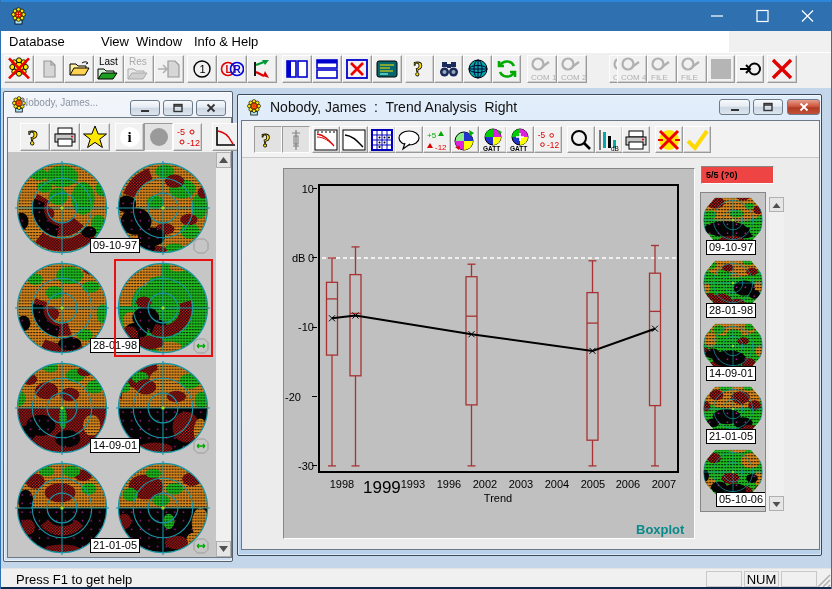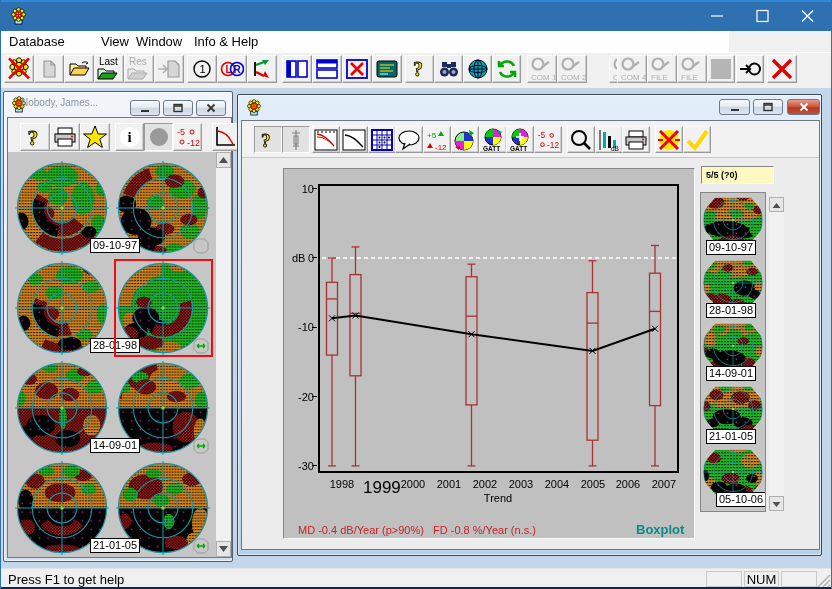--- a/index.html
+++ b/index.html
@@ -1,19 +1,19 @@
 <!DOCTYPE html>
 <html><head><meta charset="utf-8"><style>
 *{margin:0;padding:0;box-sizing:border-box}
 html,body{width:832px;height:589px;overflow:hidden;font-family:"Liberation Sans",sans-serif;background:#f0f0f0;position:relative}
 .abs{position:absolute}
 .tbtn{position:absolute;background:#f1f1f1;border:1px solid;border-color:#fdfdfd #9a9a9a #9a9a9a #fdfdfd;box-shadow:inset -1px -1px 0 #cfcfcf;display:flex;align-items:center;justify-content:center}
 .tbtn-p{position:absolute;background:#e2e2e2;border:1px solid;border-color:#9a9a9a #fdfdfd #fdfdfd #9a9a9a;display:flex;align-items:center;justify-content:center}
 .cap7{position:absolute;border:1px solid #6c7b8a;border-radius:3px;background:linear-gradient(#f8fafc 0%,#e6ecf3 45%,#ccd7e4 50%,#dde5ee 100%);display:flex;align-items:center;justify-content:center}
-.sunk{position:absolute;background:#fef9c3;border:1px solid;border-color:#868686 #fdfdfd #fdfdfd #868686}
+.sunk{position:absolute;background:#ef4444;border:1px solid;border-color:#868686 #fdfdfd #fdfdfd #868686}
 .dlabel{position:absolute;background:#fff;border:1px solid #000;font-size:11px;line-height:13px;padding:0 2px;color:#000;white-space:nowrap}
 </style></head><body>
 
 <svg width="0" height="0" style="position:absolute">
     <defs>
 <pattern id="pg" width="3" height="3" patternUnits="userSpaceOnUse">
   <rect width="3" height="3" fill="#1fbb1f"></rect>
         <rect x="0" y="1.00" width="2.20" height="1.20" fill="#053205"></rect>
 </pattern>
 <pattern id="po" width="3" height="3" patternUnits="userSpaceOnUse">
@@ -661,20 +661,21 @@
         <circle cx="13.5" cy="7.5" r="1.9"></circle>
  <circle cx="5" cy="4" r="1.9"></circle>
         <circle cx="12" cy="4" r="1.9"></circle>
         <circle cx="5" cy="11" r="1.9"></circle>
         <circle cx="12" cy="11" r="1.9"></circle>
  <circle cx="8.5" cy="7.5" r="3.4"></circle>
       </g>
  <circle cx="8.5" cy="7.5" r="2.6" fill="none" stroke="#d00" stroke-width="1"></circle>
  <path d="M8.5 4.4v6.2M5.4 7.5h6.2" stroke="#d00" stroke-width="1"></path>
 </svg>
+<span class="abs" style="left:32px;top:4px;font-size:14px;color:#111">Nobody, James&nbsp; :&nbsp; Trend Analysis&nbsp; Right</span>
 <div class="cap7" style="left:481px;top:4px;width:31px;height:16px">
       <svg width="12" height="9">
         <path d="M2 7h8" stroke="#333" stroke-width="2"></path>
       </svg>
     </div>
 <div class="cap7" style="left:515px;top:4px;width:30px;height:16px">
       <svg width="12" height="10">
         <rect x="2" y="1.5" width="8" height="7" fill="none" stroke="#333" stroke-width="1.4"></rect>
         <path d="M2 3h8" stroke="#333" stroke-width="1.6"></path>
       </svg>
@@ -814,32 +815,32 @@
       </div>
 <div class="sunk" style="left:459px;top:45px;width:73px;height:18px;font-size:9px;font-weight:bold;padding:3px 0 0 4px;color:#000">5/5 (?0)</div>
 <div class="abs" style="left:41px;top:47px;width:412px;height:371px;background:#c0c0c0;border:1px solid;border-color:#868686 #fdfdfd #fdfdfd #868686">
         <div class="abs" style="left:34px;top:15px;width:361px;height:289px;border:2px solid #000"></div>
         <div class="abs" style="left:1px;top:14px;width:29px;text-align:right;font-size:11px">10</div>
         <div class="abs" style="left:28px;top:19px;width:5px;height:1px;background:#000"></div>
         <div class="abs" style="left:1px;top:83px;width:29px;text-align:right;font-size:11px">0</div>
         <div class="abs" style="left:28px;top:88px;width:5px;height:1px;background:#000"></div>
         <div class="abs" style="left:1px;top:152px;width:29px;text-align:right;font-size:11px">-10</div>
         <div class="abs" style="left:28px;top:158px;width:5px;height:1px;background:#000"></div>
-        <div class="abs" style="left:1px;top:222px;width:29px;text-align:right;font-size:11px">-20</div>
+        <div class="abs" style="left:1px;top:222px;width:29px;text-align:left;font-size:11px">-20</div>
         <div class="abs" style="left:28px;top:227px;width:5px;height:1px;background:#000"></div>
         <div class="abs" style="left:1px;top:291px;width:29px;text-align:right;font-size:11px">-30</div>
         <div class="abs" style="left:28px;top:296px;width:5px;height:1px;background:#000"></div>
         <div class="abs" style="left:8px;top:83px;font-size:11px">dB</div>
         <svg class="abs" style="left:38px;top:88px" width="356" height="2">
           <line x1="0" y1="1" x2="356" y2="1" stroke="#fff" stroke-width="1.6" stroke-dasharray="4 3"></line>
         </svg>
         <div class="abs" style="left:43px;top:309px;width:30px;text-align:center;font-size:11px">1998</div>
         <div class="abs" style="left:79px;top:309px;width:30px;text-align:center;font-size:17px">1999</div>
-        <div class="abs" style="left:114px;top:309px;width:30px;text-align:center;font-size:11px">2000</div>
-        <div class="abs" style="left:150px;top:309px;width:30px;text-align:center;font-size:11px">2001</div>
+        <div class="abs" style="left:114px;top:309px;width:30px;text-align:center;font-size:11px">1993</div>
+        <div class="abs" style="left:150px;top:309px;width:30px;text-align:center;font-size:11px">1996</div>
         <div class="abs" style="left:186px;top:309px;width:30px;text-align:center;font-size:11px">2002</div>
         <div class="abs" style="left:222px;top:309px;width:30px;text-align:center;font-size:11px">2003</div>
         <div class="abs" style="left:258px;top:309px;width:30px;text-align:center;font-size:11px">2004</div>
         <div class="abs" style="left:294px;top:309px;width:30px;text-align:center;font-size:11px">2005</div>
         <div class="abs" style="left:329px;top:309px;width:30px;text-align:center;font-size:11px">2006</div>
         <div class="abs" style="left:365px;top:309px;width:30px;text-align:center;font-size:11px">2007</div>
         <div class="abs" style="left:199px;top:323px;width:30px;text-align:center;font-size:11px">Trend</div>
         <svg class="abs" style="left:0;top:0" width="412" height="373">
           <g stroke="#a83232" fill="none" stroke-width="1.3">
             <line x1="48" y1="89.0" x2="48" y2="113.3"></line>
@@ -881,21 +882,20 @@
             <rect x="365.5" y="104.2" width="11" height="132.4"></rect>
             <line x1="365.5" y1="142.4" x2="376.5" y2="142.4"></line>
           </g>
           <polyline points="48.0,149.3 71.5,146.5 187.5,165.2 308.5,181.9 371.0,159.7" fill="none" stroke="#000" stroke-width="2"></polyline>
           <path d="M45 146.291l6 6M51 146.291l-6 6" stroke="#000" stroke-width="1"></path>
           <path d="M68.5 143.519l6 6M74.5 143.519l-6 6" stroke="#000" stroke-width="1"></path>
           <path d="M184.5 162.23000000000002l6 6M190.5 162.23000000000002l-6 6" stroke="#000" stroke-width="1"></path>
           <path d="M305.5 178.86199999999997l6 6M311.5 178.86199999999997l-6 6" stroke="#000" stroke-width="1"></path>
           <path d="M368 156.68599999999998l6 6M374 156.68599999999998l-6 6" stroke="#000" stroke-width="1"></path>
         </svg>
-        <div class="abs" style="left:14px;top:355px;font-size:11px;color:#cc2222">MD -0.4 dB/Year (p&gt;90%)&nbsp;&nbsp; FD -0.8 %/Year (n.s.)</div>
         <div class="abs" style="left:352px;top:353px;font-size:13px;font-weight:bold;color:#0a8a8a">Boxplot</div>
       </div>
 <div class="abs" style="left:458px;top:71px;width:66px;height:320px;background:#c6c6c6;border:1px solid #868686;overflow:hidden">
 <div class="abs" style="left:1px;top:-4px">
           <svg width="62" height="62" viewBox="-49 -49 98 98" style="display:block">
             <clipPath id="fc9">
               <path d="M-47 -13 L-28 -35 L28 -35 L47 -13 L47 13 L28 35 L-28 35 L-47 13 Z"></path>
             </clipPath>
             <clipPath id="fc9b">
               <circle r="46.5"></circle>
@@ -1083,21 +1083,21 @@
             <path d="M6.5 4l4 5h-8z" fill="#505050"></path>
           </svg></div>
 <div class="abs" style="left:0;top:299px;width:15px;height:15px;background:#e6e6e6;border:1px solid #b0b0b0"><svg width="13" height="13">
             <path d="M6.5 9l-4-5h8z" fill="#505050"></path>
           </svg></div>
 </div>
 </div>
   </div>
 
 <div class="abs" style="left:0;top:568px;width:832px;height:21px;background:#f0f0f0;border-top:1px solid #e3e3e3">
-<span class="abs" style="left:8px;top:3px;font-size:13px;color:#000">Press F1 to get help</span>
+<span class="abs" style="left:16px;top:3px;font-size:13px;color:#000">Press F1 to get help</span>
 <div class="abs" style="left:706px;top:2px;width:36px;height:16px;border:1px solid #c8c8c8"></div>
 <div class="abs" style="left:744px;top:2px;width:35px;height:16px;border:1px solid #c8c8c8;font-size:13px;text-align:center;line-height:15px">NUM</div>
 <div class="abs" style="left:781px;top:2px;width:36px;height:16px;border:1px solid #c8c8c8"></div>
 <svg class="abs" style="right:1px;bottom:1px" width="14" height="14">
       <path d="M13 1L1 13M13 6L6 13M13 11l-2 2" stroke="#b0b0b0" stroke-width="1.5"></path>
     </svg>
 </div>
 <div class="abs" style="left:0;top:587px;width:832px;height:2px;background:#10294a"></div>
 <div class="abs" style="left:0;top:0;width:1px;height:589px;background:#2e70b0"></div>
 <div class="abs" style="left:831px;top:0;width:1px;height:589px;background:#2e70b0"></div>

